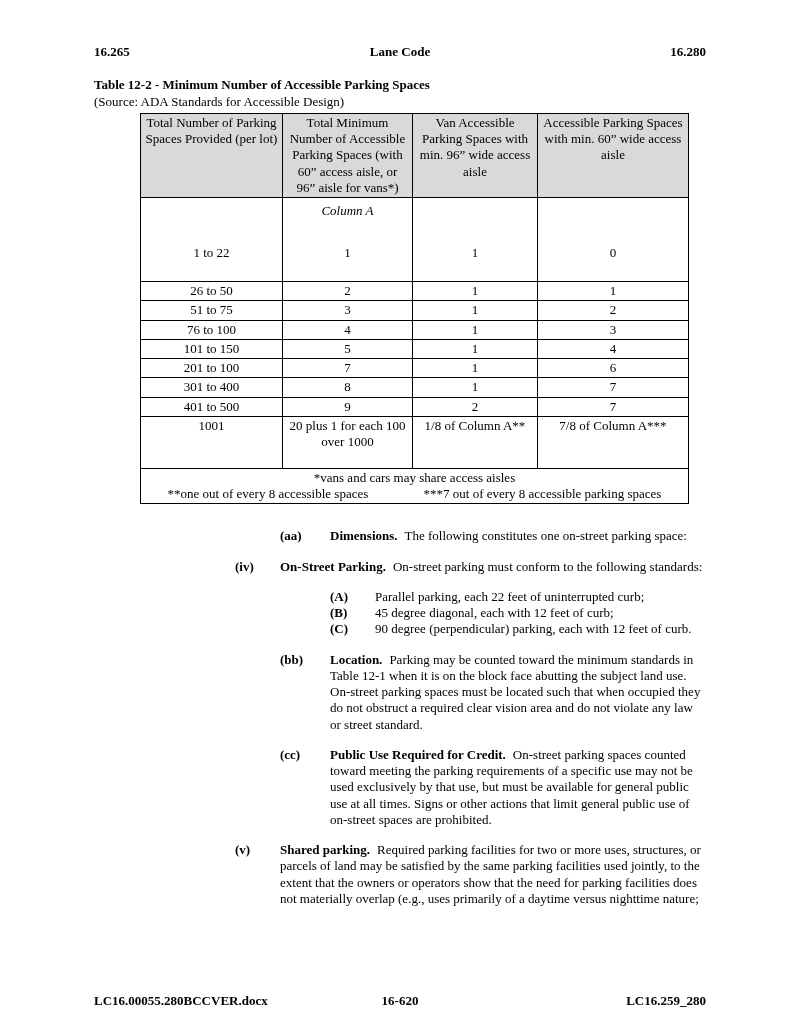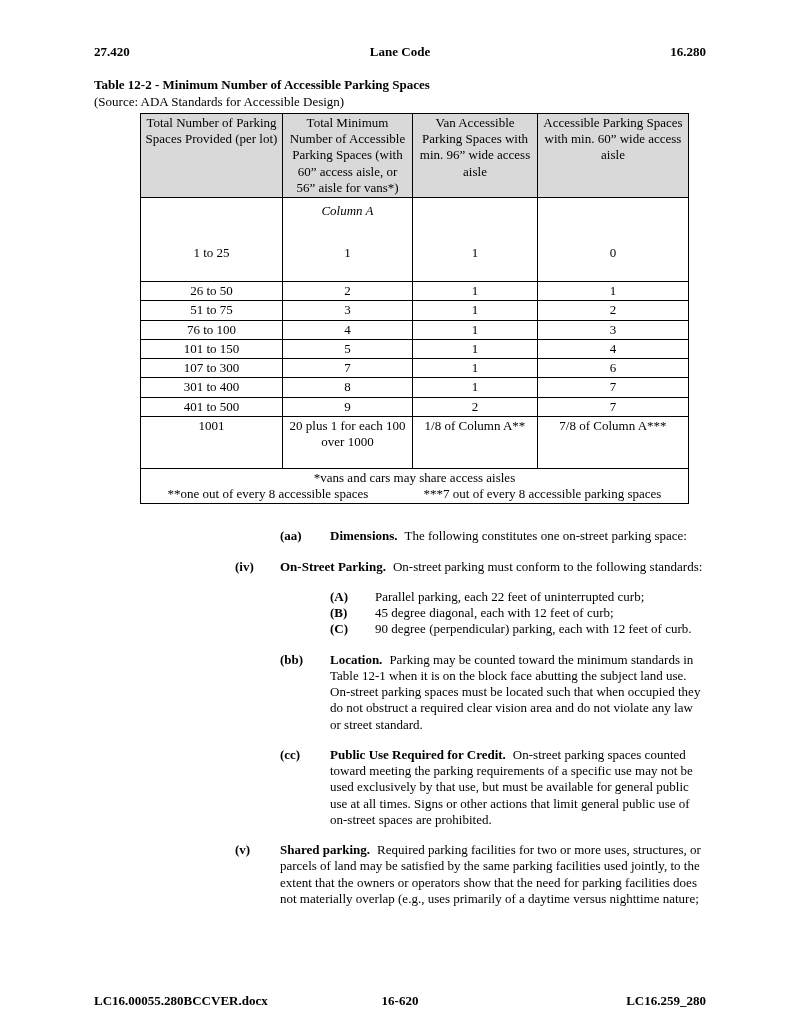--- a/index.html
+++ b/index.html
@@ -58,45 +58,45 @@
   .heading { font-weight: bold; margin-right: 7px; }
 
   .page-footer { margin-top: auto; }
 </style>
 </head>
 <body>
 
 <div class="page">
 
   <div class="page-header">
-    <span class="ph-left">27.420</span>
+    <span class="ph-left">16.265</span>
     <span class="ph-center">Lane Code</span>
     <span class="ph-right">16.280</span>
   </div>
 
   <div class="table-title">Table 12-2 - Minimum Number of Accessible Parking Spaces</div>
   <div class="table-source">(Source: ADA Standards for Accessible Design)</div>
 
   <table class="t">
     <colgroup>
       <col style="width:142px">
         <col style="width:130px">
         <col style="width:125px">
         <col style="width:151px">
     </colgroup>
     <tbody>
         <tr>
       <th>Total Number of Parking Spaces Provided (per lot)</th>
-      <th>Total Minimum Number of Accessible Parking Spaces (with 60” access aisle, or 56” aisle for vans*)</th>
+      <th>Total Minimum Number of Accessible Parking Spaces (with 60” access aisle, or 96” aisle for vans*)</th>
       <th>Van Accessible Parking Spaces with min. 96” wide access aisle</th>
       <th>Accessible Parking Spaces with min. 60” wide access aisle</th>
     </tr>
     <tr class="row-tall">
       <td>
-            <div>1 to 25</div>
+            <div>1 to 22</div>
           </td>
       <td>
         <div class="col-a">Column A</div>
         <div>1</div>
       </td>
       <td>
             <div>1</div>
           </td>
       <td>
             <div>0</div>
@@ -120,21 +120,21 @@
       <td>1</td>
       <td>3</td>
     </tr>
     <tr>
       <td>101 to 150</td>
       <td>5</td>
       <td>1</td>
       <td>4</td>
     </tr>
     <tr>
-      <td>107 to 300</td>
+      <td>201 to 100</td>
       <td>7</td>
       <td>1</td>
       <td>6</td>
     </tr>
     <tr>
       <td>301 to 400</td>
       <td>8</td>
       <td>1</td>
       <td>7</td>
     </tr>

